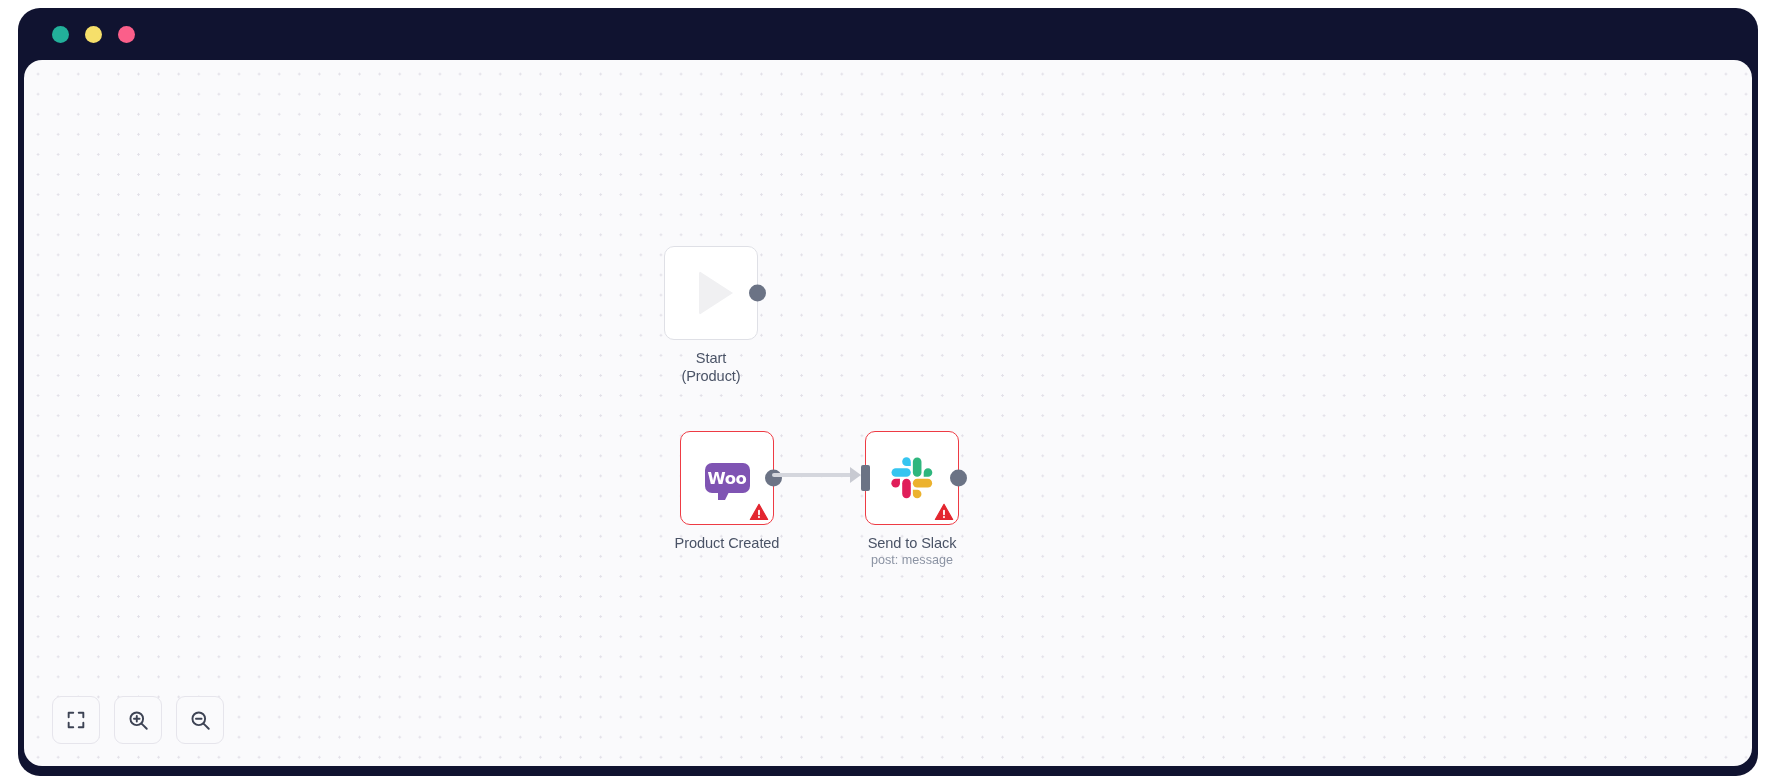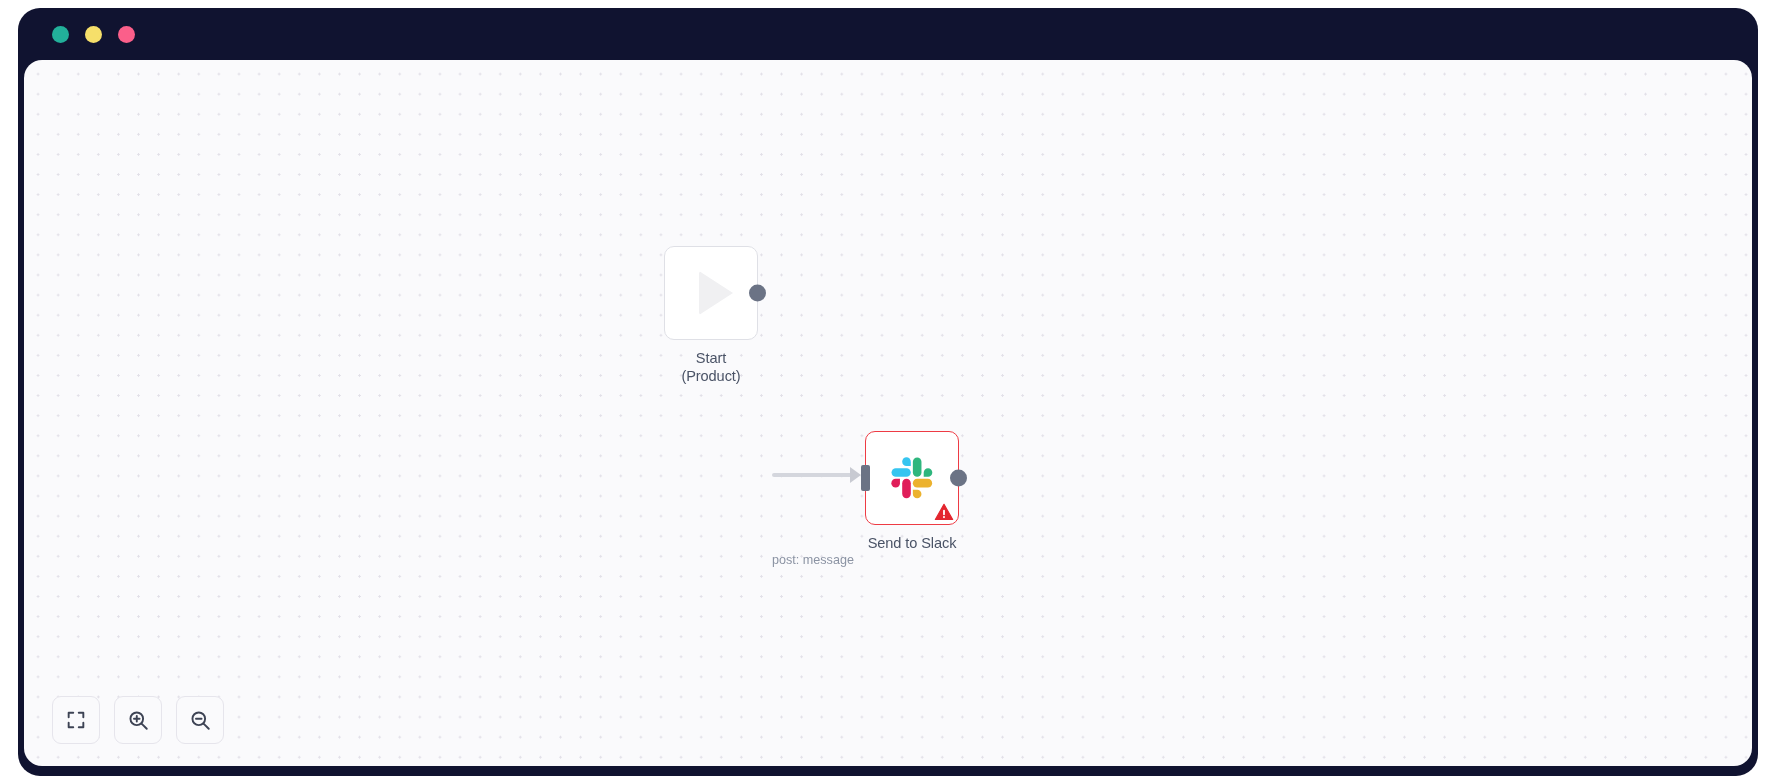--- a/index.html
+++ b/index.html
@@ -87,20 +87,21 @@
     color: #4a5366;
     white-space: pre-line;
     letter-spacing: -0.1px;
   }
   .node-sublabel {
     position: absolute;
     width: 280px;
     left: 50%;
     transform: translateX(-50%);
     top: 120px;
+    text-align: center;
     font-size: 12.6px;
     line-height: 16px;
     color: #8b93a3;
   }
 
   
   .port-out {
     position: absolute;
     width: 17px;
     height: 17px;
@@ -220,20 +221,32 @@
 
   <div id="canvas">
 
     <div class="node start" style="left:640px; top:186px;">
       <div class="play-glyph"></div>
       <div class="port-out"></div>
       <div class="node-label">Start
 (Product)</div>
     </div>
 
+    <div class="node error" style="left:656px; top:371px;">
+      <div class="woo-logo">
+        <span class="woo-text">Woo</span>
+      </div>
+      <svg class="warn-badge" viewBox="0 0 24 24">
+        <path d="M12 2.8 L22.4 21 L1.6 21 Z" fill="#e3262f" stroke="#e3262f" stroke-width="1.4" stroke-linejoin="round"></path>
+        <rect x="10.9" y="9.4" width="2.2" height="6.4" rx="1.1" fill="#ffffff"></rect>
+        <circle cx="12" cy="18.1" r="1.25" fill="#ffffff"></circle>
+      </svg>
+      <div class="port-out"></div>
+      <div class="node-label">Product Created</div>
+    </div>
 
     <div class="edge" style="left:748px; top:413px; width:86px;"></div>
     <div class="edge-arrow" style="left:826px; top:407px;"></div>
 
     <div class="node error" style="left:841px; top:371px;">
       <svg width="42" height="42" viewBox="0 0 122 122">
         <g>
           <path d="M26 76a12.5 12.5 0 1 1-12.5-12.5H26Z" fill="#e01e5a"></path>
           <path d="M32.5 76a12.5 12.5 0 0 1 25 0v31a12.5 12.5 0 0 1-25 0Z" fill="#e01e5a"></path>
           <path d="M45 26A12.5 12.5 0 1 1 57.5 13.5V26Z" fill="#36c5f0"></path>

